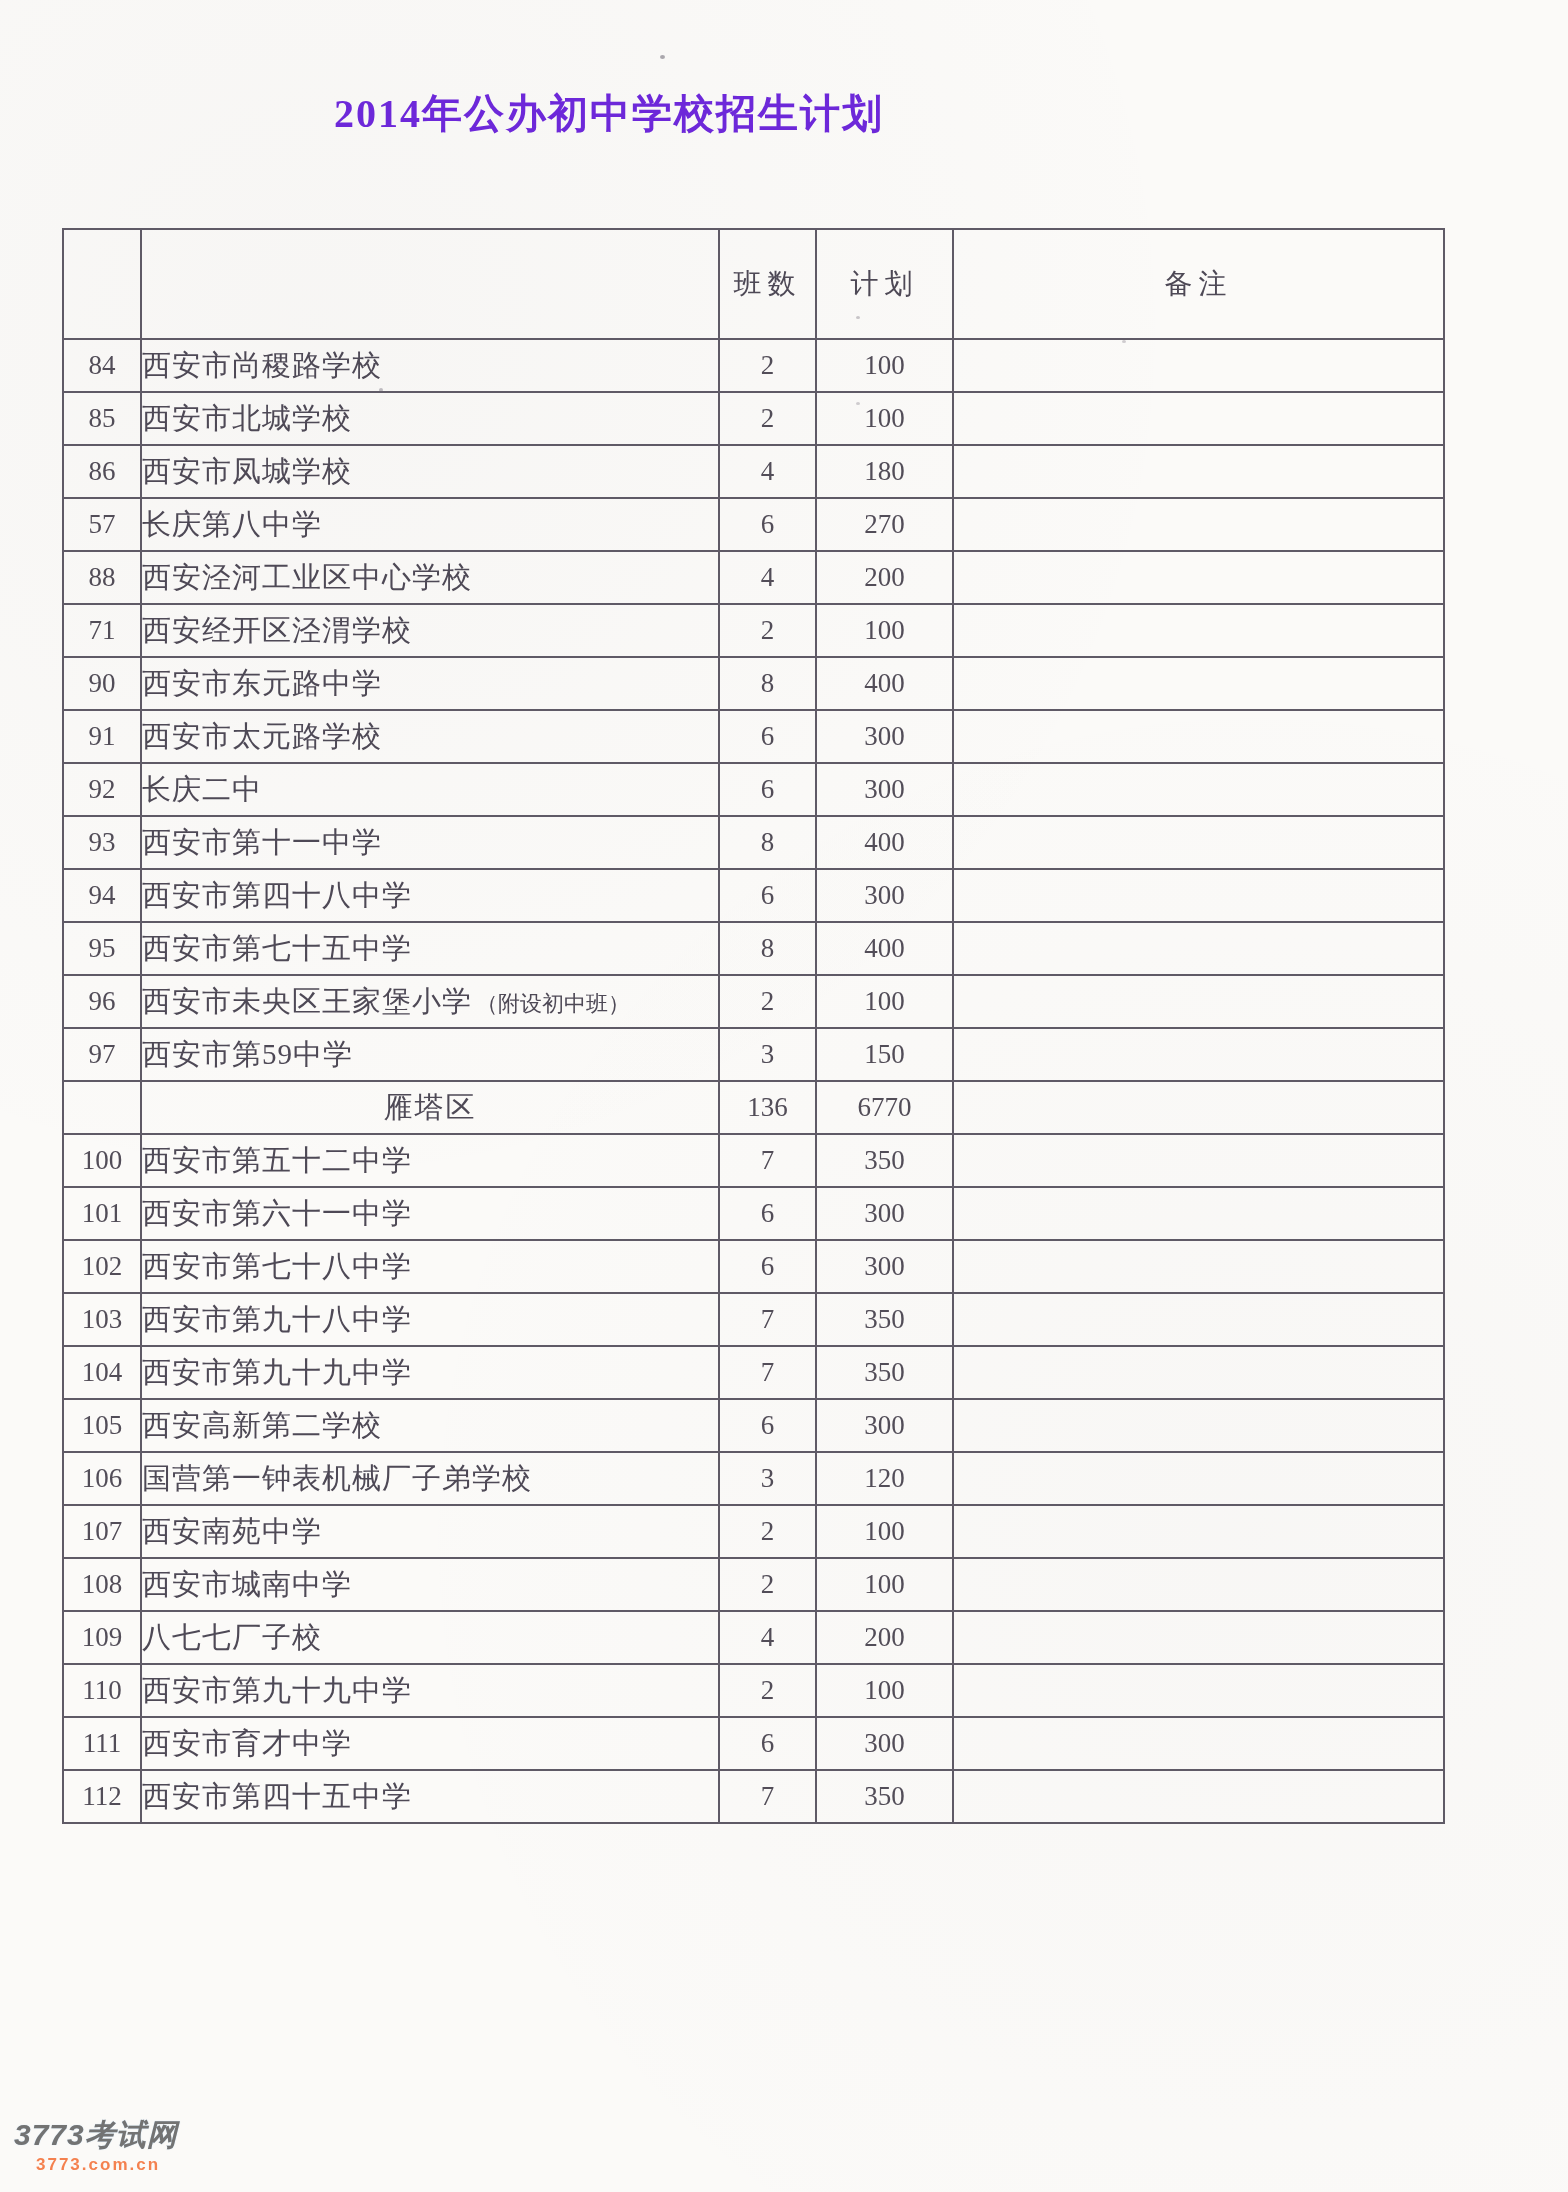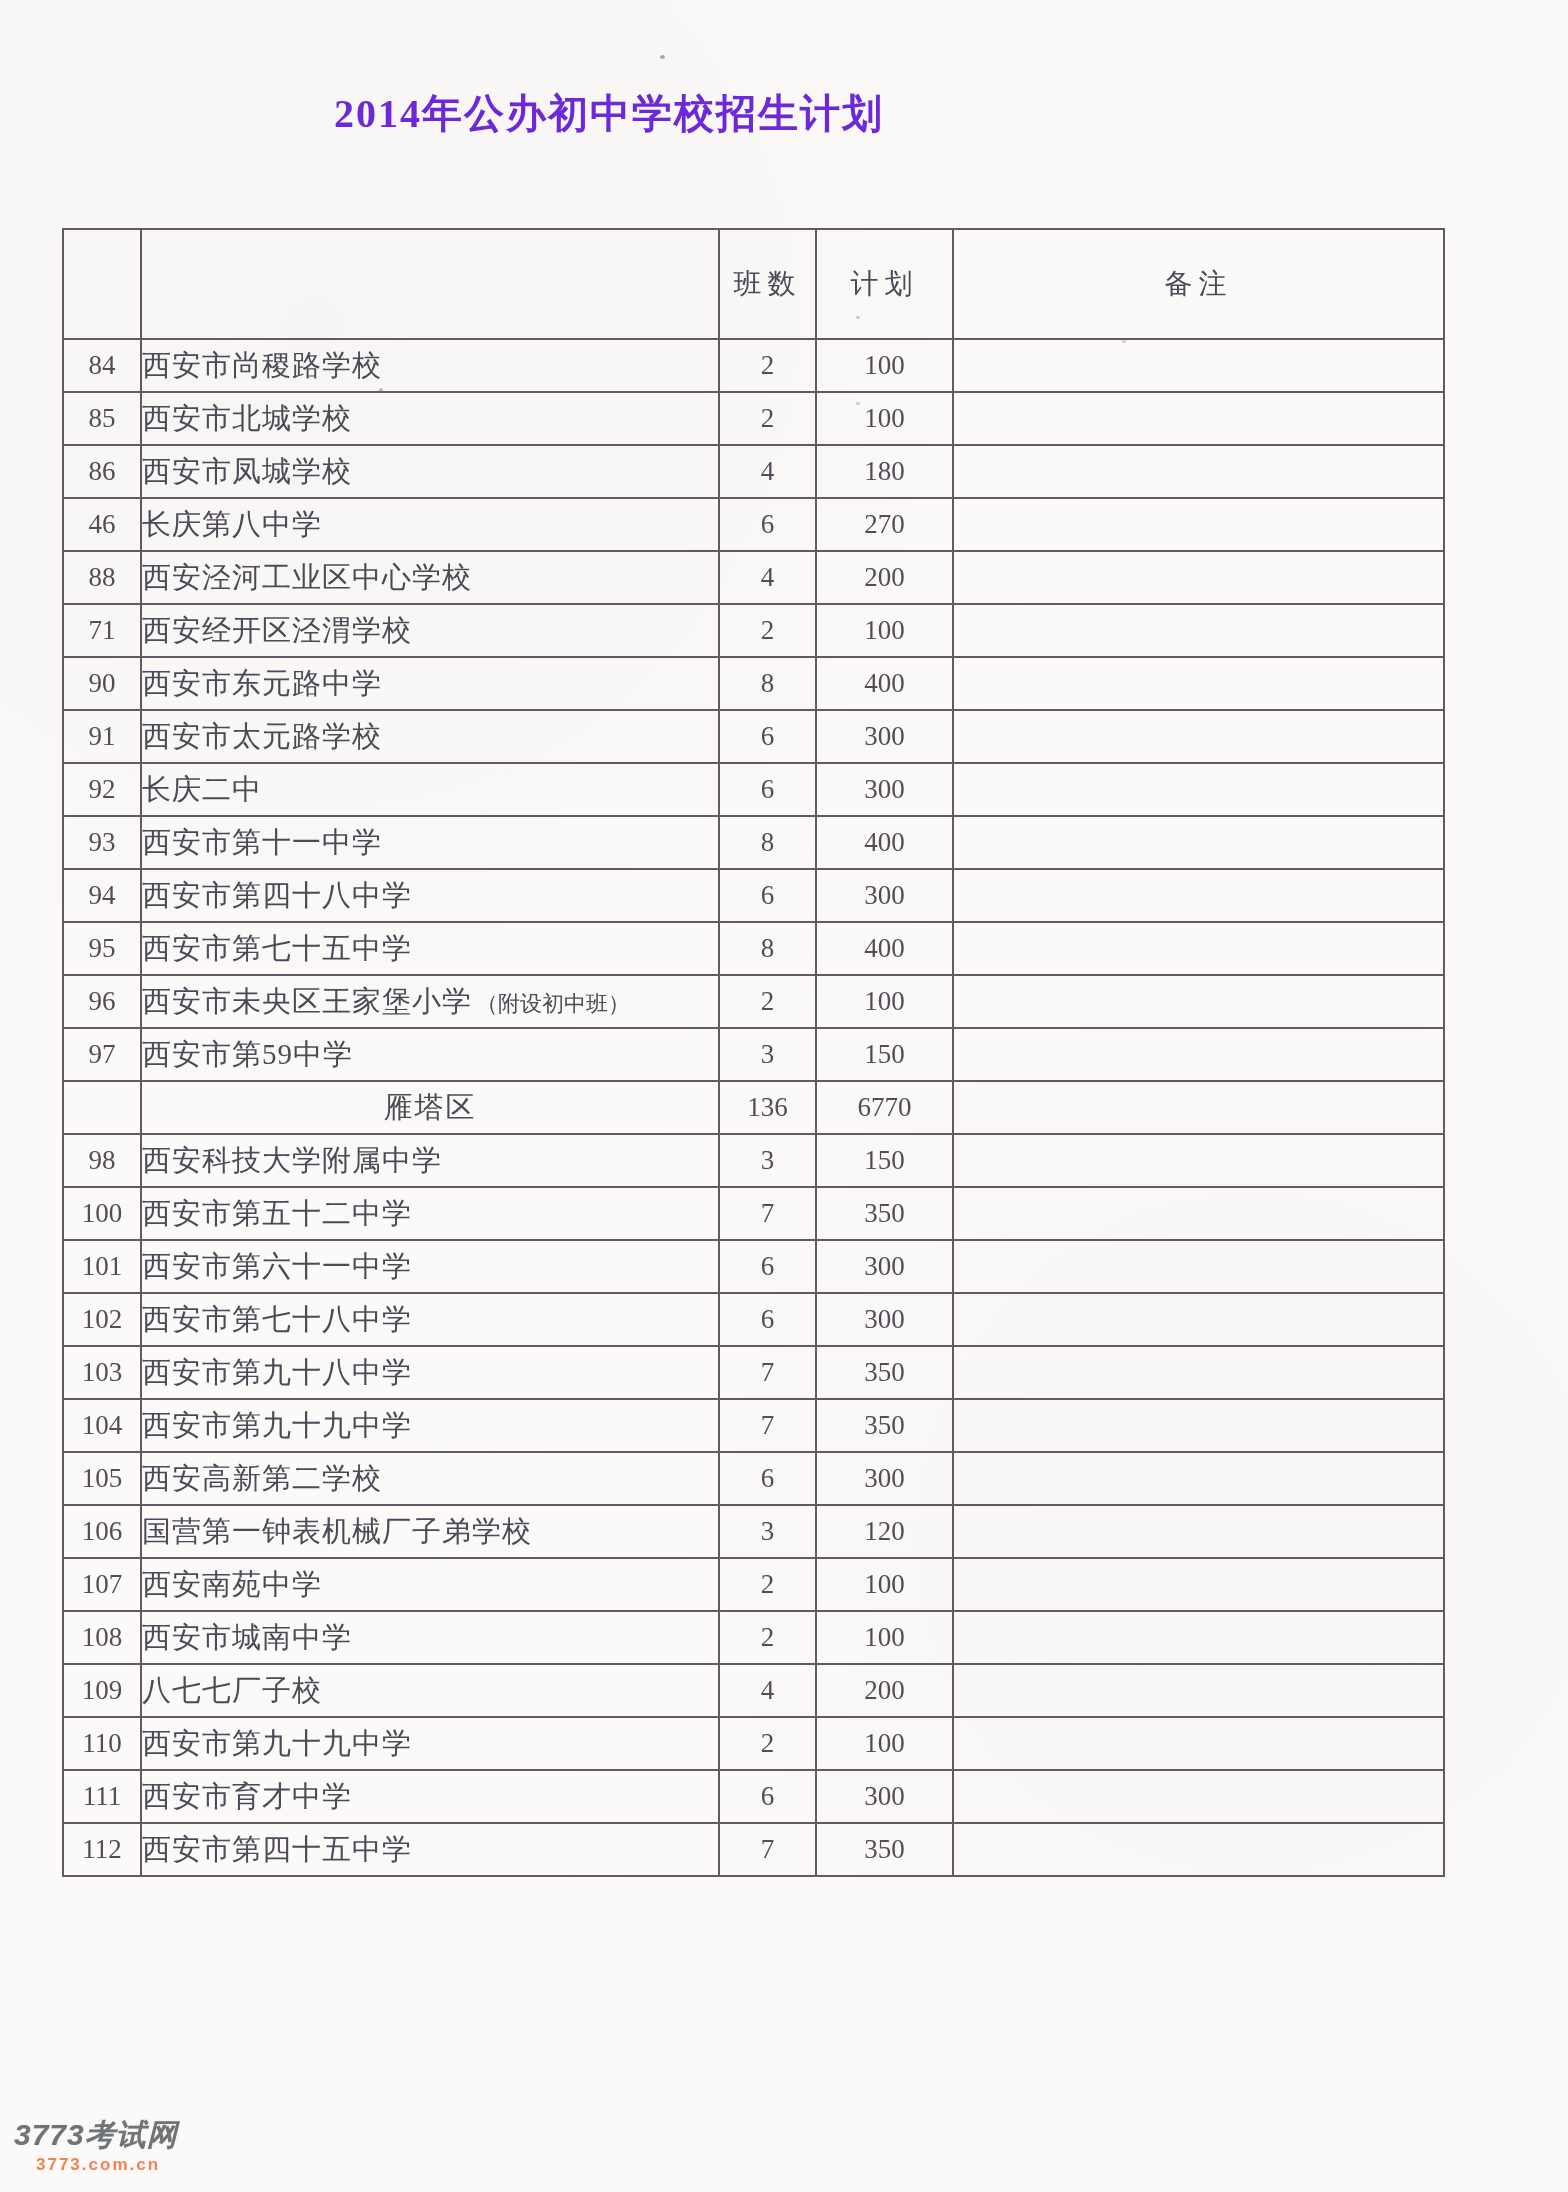--- a/index.html
+++ b/index.html
@@ -154,21 +154,21 @@
         <td class="col-remark"></td>
       </tr>
       <tr>
         <td class="col-index">86</td>
         <td class="col-school"><span>西安市凤城学校</span></td>
         <td class="col-classes">4</td>
         <td class="col-plan">180</td>
         <td class="col-remark"></td>
       </tr>
       <tr>
-        <td class="col-index">46</td>
+        <td class="col-index">57</td>
         <td class="col-school"><span>长庆第八中学</span></td>
         <td class="col-classes">6</td>
         <td class="col-plan">270</td>
         <td class="col-remark"></td>
       </tr>
       <tr>
         <td class="col-index">88</td>
         <td class="col-school"><span>西安泾河工业区中心学校</span></td>
         <td class="col-classes">4</td>
         <td class="col-plan">200</td>
@@ -238,27 +238,20 @@
         <td class="col-remark"></td>
       </tr>
       <tr class="subtotal">
         <td class="col-index"></td>
         <td class="col-school"><span>雁塔区</span></td>
         <td class="col-classes">136</td>
         <td class="col-plan">6770</td>
         <td class="col-remark"></td>
       </tr>
       <tr>
-        <td class="col-index">98</td>
-        <td class="col-school"><span>西安科技大学附属中学</span></td>
-        <td class="col-classes">3</td>
-        <td class="col-plan">150</td>
-        <td class="col-remark"></td>
-      </tr>
-      <tr>
         <td class="col-index">100</td>
         <td class="col-school"><span>西安市第五十二中学</span></td>
         <td class="col-classes">7</td>
         <td class="col-plan">350</td>
         <td class="col-remark"></td>
       </tr>
       <tr>
         <td class="col-index">101</td>
         <td class="col-school"><span>西安市第六十一中学</span></td>
         <td class="col-classes">6</td>

